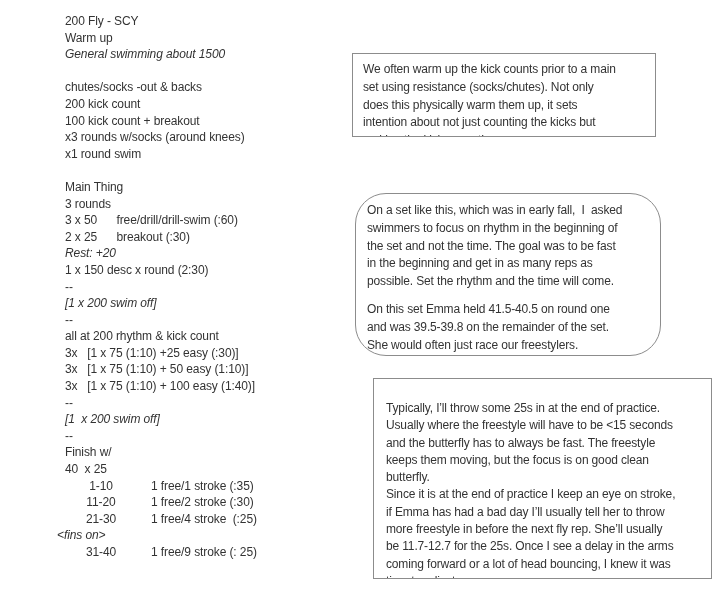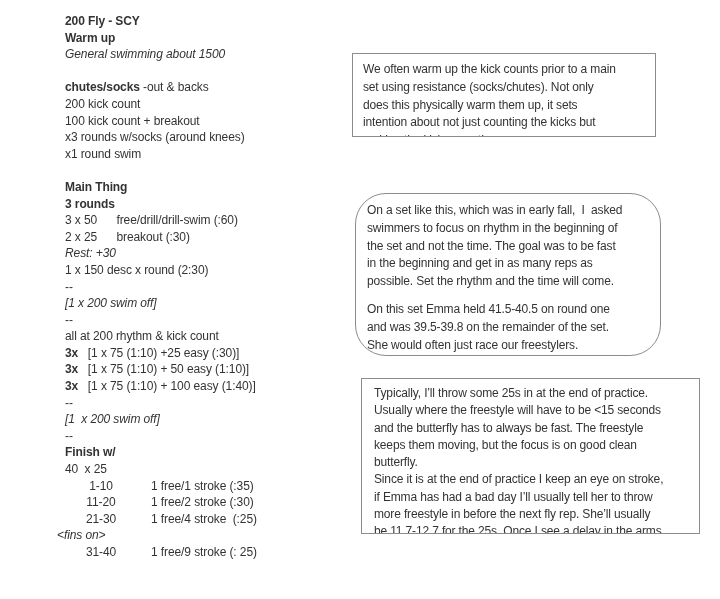--- a/index.html
+++ b/index.html
@@ -24,21 +24,21 @@
     top: 13px;
     width: 285px;
   }
   .wline {
     font-size: 12px;
     line-height: 16.6px;
     min-height: 16.6px;
     white-space: pre-wrap;
     letter-spacing: -0.1px;
   }
-  .wline .b { font-weight: 700; }
+  .wline .b { font-weight: 400; }
   .wline .i { font-style: italic; }
   .wline.outdent { margin-left: -8px; }
   .wline.tabbed .col1 {
     display: inline-block;
     width: 72px;
     text-align: center;
   }
   .wline.tabbed .col2 { margin-left: 14px; }
 
   
@@ -50,41 +50,41 @@
     line-height: 17.8px;
     letter-spacing: -0.15px;
     overflow: hidden;
   }
   .note-para { white-space: pre-wrap; }
   .note-para + .note-para { margin-top: 10px; }
   .note.tight .note-para + .note-para { margin-top: 0; }
 
   #note-box-0 { left: 352px; top: 53px;  width: 304px; height: 84px; padding: 7px 10px; }
   #note-box-1 { left: 355px; top: 193px; width: 306px; height: 163px; padding: 8px 11px; border-radius: 31px; }
-  #note-box-2 { left: 361px; top: 378px; width: 339px; height: 156px; padding: 6px 12px; line-height: 17.3px; }
+  #note-box-2 { left: 373px; top: 378px; width: 339px; height: 201px; padding: 21px 12px; line-height: 17.3px; }
 </style>
 </head>
 <body>
 
 <div id="workout">
     <div class="wline"><span class="b">200 Fly - SCY</span></div>
     <div class="wline"><span class="b">Warm up</span></div>
     <div class="wline"><span class="i">General swimming about 1500</span></div>
     <div class="wline blank"></div>
     <div class="wline"><span class="b">chutes/socks</span><span> -out &amp; backs</span></div>
     <div class="wline"><span>200 kick count</span></div>
     <div class="wline"><span>100 kick count + breakout</span></div>
     <div class="wline"><span>x3 rounds w/socks (around knees)</span></div>
     <div class="wline"><span>x1 round swim</span></div>
     <div class="wline blank"></div>
     <div class="wline"><span class="b">Main Thing</span></div>
     <div class="wline"><span class="b">3 rounds</span></div>
     <div class="wline"><span>3 x 50      free/drill/drill-swim (:60)</span></div>
     <div class="wline"><span>2 x 25      breakout (:30)</span></div>
-    <div class="wline"><span class="i">Rest: +30</span></div>
+    <div class="wline"><span class="i">Rest: +20</span></div>
     <div class="wline"><span>1 x 150 desc x round (2:30)</span></div>
     <div class="wline"><span>--</span></div>
     <div class="wline"><span class="i">[1 x 200 swim off]</span></div>
     <div class="wline"><span>--</span></div>
     <div class="wline"><span>all at 200 rhythm &amp; kick count</span></div>
     <div class="wline"><span class="b">3x</span><span>   [1 x 75 (1:10) +25 easy (:30)]</span></div>
     <div class="wline"><span class="b">3x</span><span>   [1 x 75 (1:10) + 50 easy (1:10)]</span></div>
     <div class="wline"><span class="b">3x</span><span>   [1 x 75 (1:10) + 100 easy (1:40)]</span></div>
     <div class="wline"><span>--</span></div>
     <div class="wline"><span class="i">[1  x 200 swim off]</span></div>

